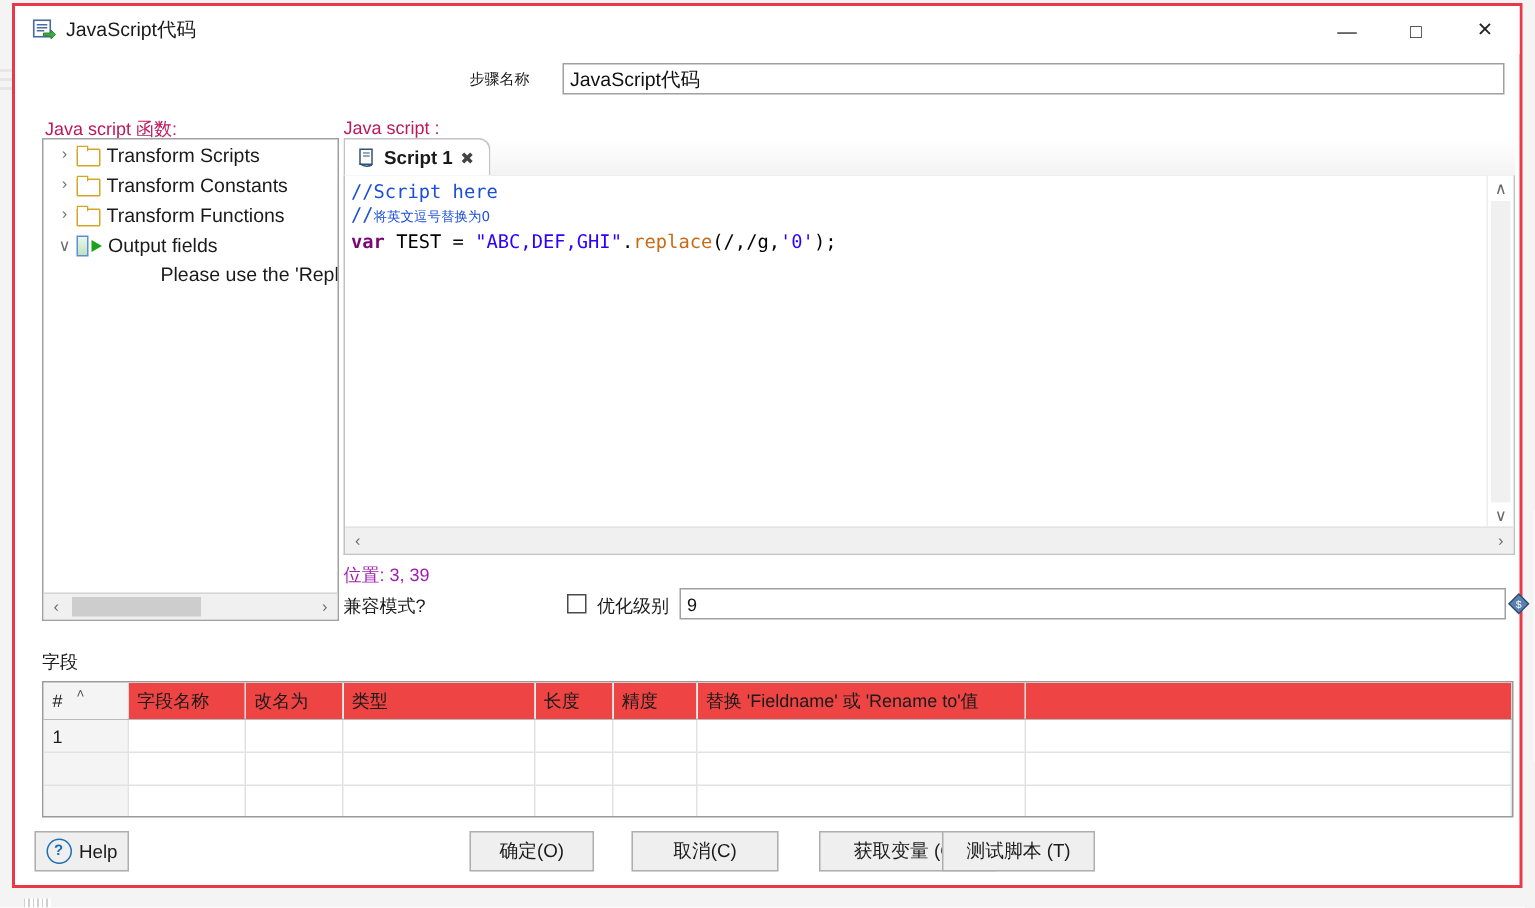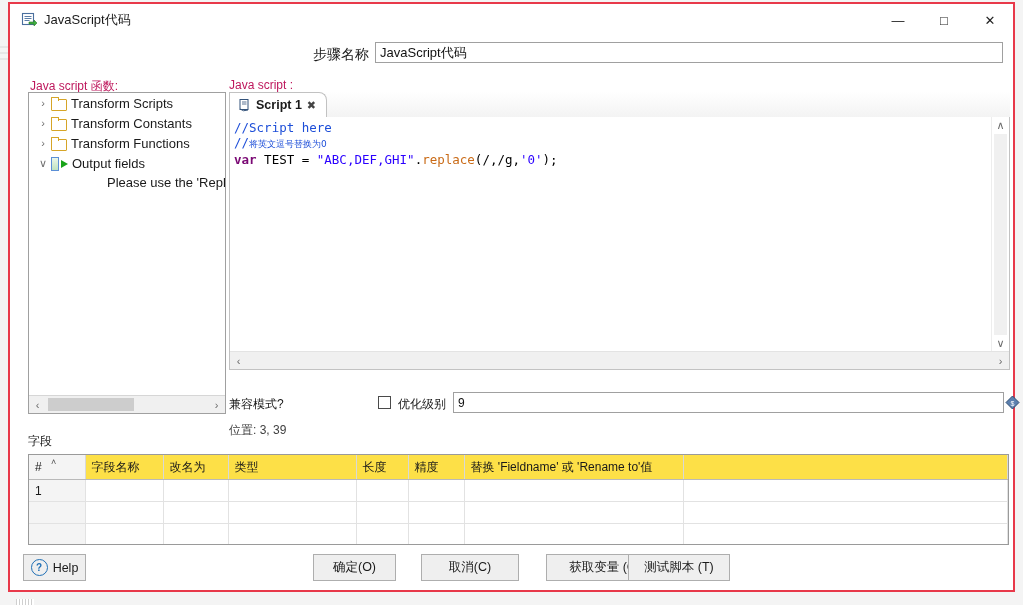--- a/index.html
+++ b/index.html
@@ -52,21 +52,21 @@
     white-space: nowrap;
   }
   .winbtns { margin-left:auto; display:flex; height:32px; }
   .winbtn {
     width: 46px; height: 32px;
     display:flex; align-items:center; justify-content:center;
     color:#222; font-size: 13px;
   }
   #step-label {
     position:absolute; left:303px; top:42px;
-    font-size: 14px; color:#1a1a1a;
+    font-size: 10px; color:#1a1a1a;
   }
   #step-input {
     position:absolute; left:365px; top:38px;
     width: 628px; height: 21px;
     border: 1px solid #a0a0a0;
     background:#fff;
     font-family: "Liberation Sans", sans-serif;
     font-size: 13px;
     padding: 0 4px;
     box-sizing: border-box;
@@ -189,21 +189,21 @@
     position:absolute; left:2px; right:2px; top:17px; bottom:17px;
     background:#f0f0f0;
   }
   #code-hscroll {
     position:absolute; left:0; right:0; bottom:0; height:17px;
     background:#f0f0f0; border-top:1px solid #e3e3e3;
     display:flex; align-items:center; justify-content:space-between;
   }
 
   
-  #pos-text { position:absolute; left:219px; top:371px; font-size:12px; color:#404040;margin-top:47px; }
+  #pos-text { position:absolute; left:219px; top:371px; font-size:12px; color:#a21caf; }
   #compat-text { position:absolute; left:219px; top:392px; font-size:12px; color:#1a1a1a; }
   #opt-check {
     position:absolute; left:368px; top:392px; width:13px; height:13px;
     border:1px solid #4a4a4a; background:#fff; box-sizing:border-box;
   }
   #opt-label { position:absolute; left:388px; top:392px; font-size:12px; color:#1a1a1a; }
   #opt-input {
     position:absolute; left:443px; top:388px; width:551px; height:21px;
     border:1px solid #a0a0a0; background:#fff; box-sizing:border-box;
     font-family:"Liberation Sans",sans-serif; font-size:12px; padding:0 4px;
@@ -216,21 +216,21 @@
   
   #fields-label { position:absolute; left:18px; top:429px; font-size:12px; color:#1a1a1a; }
   #fields-table {
     position:absolute; left:18px; top:450px;
     width: 981px; height: 91px;
     border:1px solid #9a9a9a; background:#fff; box-sizing:border-box;
     overflow:hidden;
   }
   table.grid { border-collapse: collapse; width:100%; table-layout:fixed; }
   table.grid th {
-    height: 24px; background:#fde047; border-right:1px solid #d8d8d8;
+    height: 24px; background:#ef4444; border-right:1px solid #d8d8d8;
     border-bottom:1px solid #b9b9b9;
     font-weight: normal; font-size:12px; color:#1a1a1a;
     text-align:left; padding: 0 6px; white-space:nowrap; position:relative;
   }
   table.grid th.idx { background:#f4f4f4; }
   table.grid td {
     height: 21px; border-right:1px solid #e2e2e2; border-bottom:1px solid #e2e2e2;
     font-size:12px; padding:0 6px; color:#1a1a1a;
   }
   table.grid td.idx { background:#f4f4f4; }

